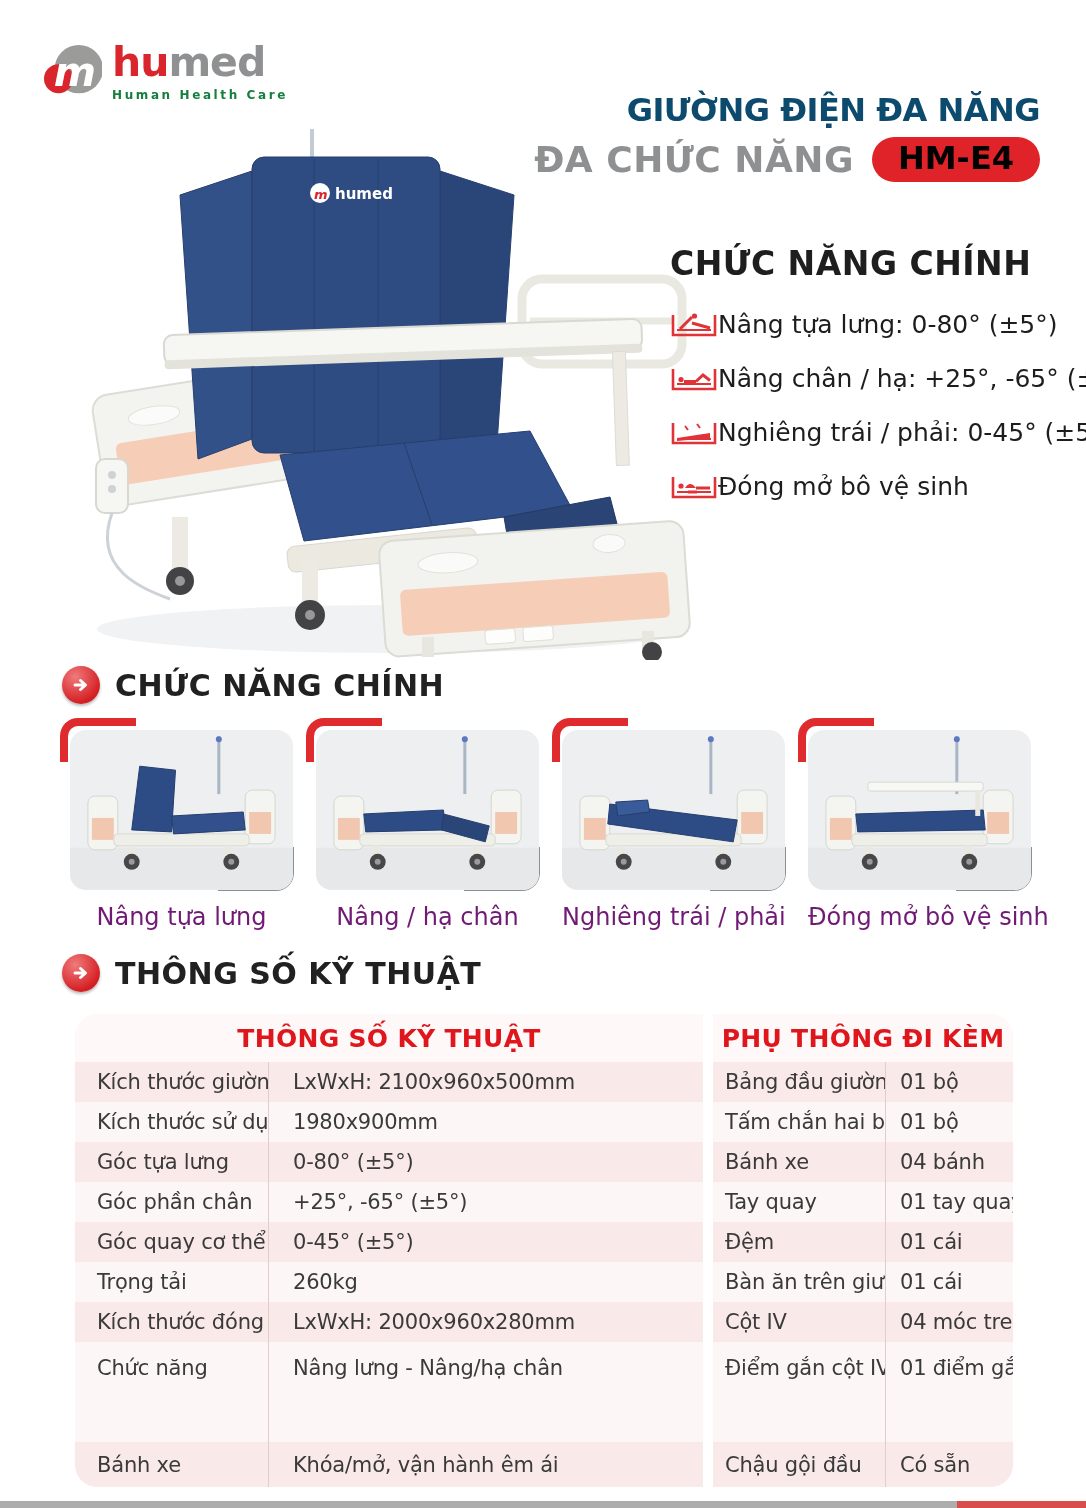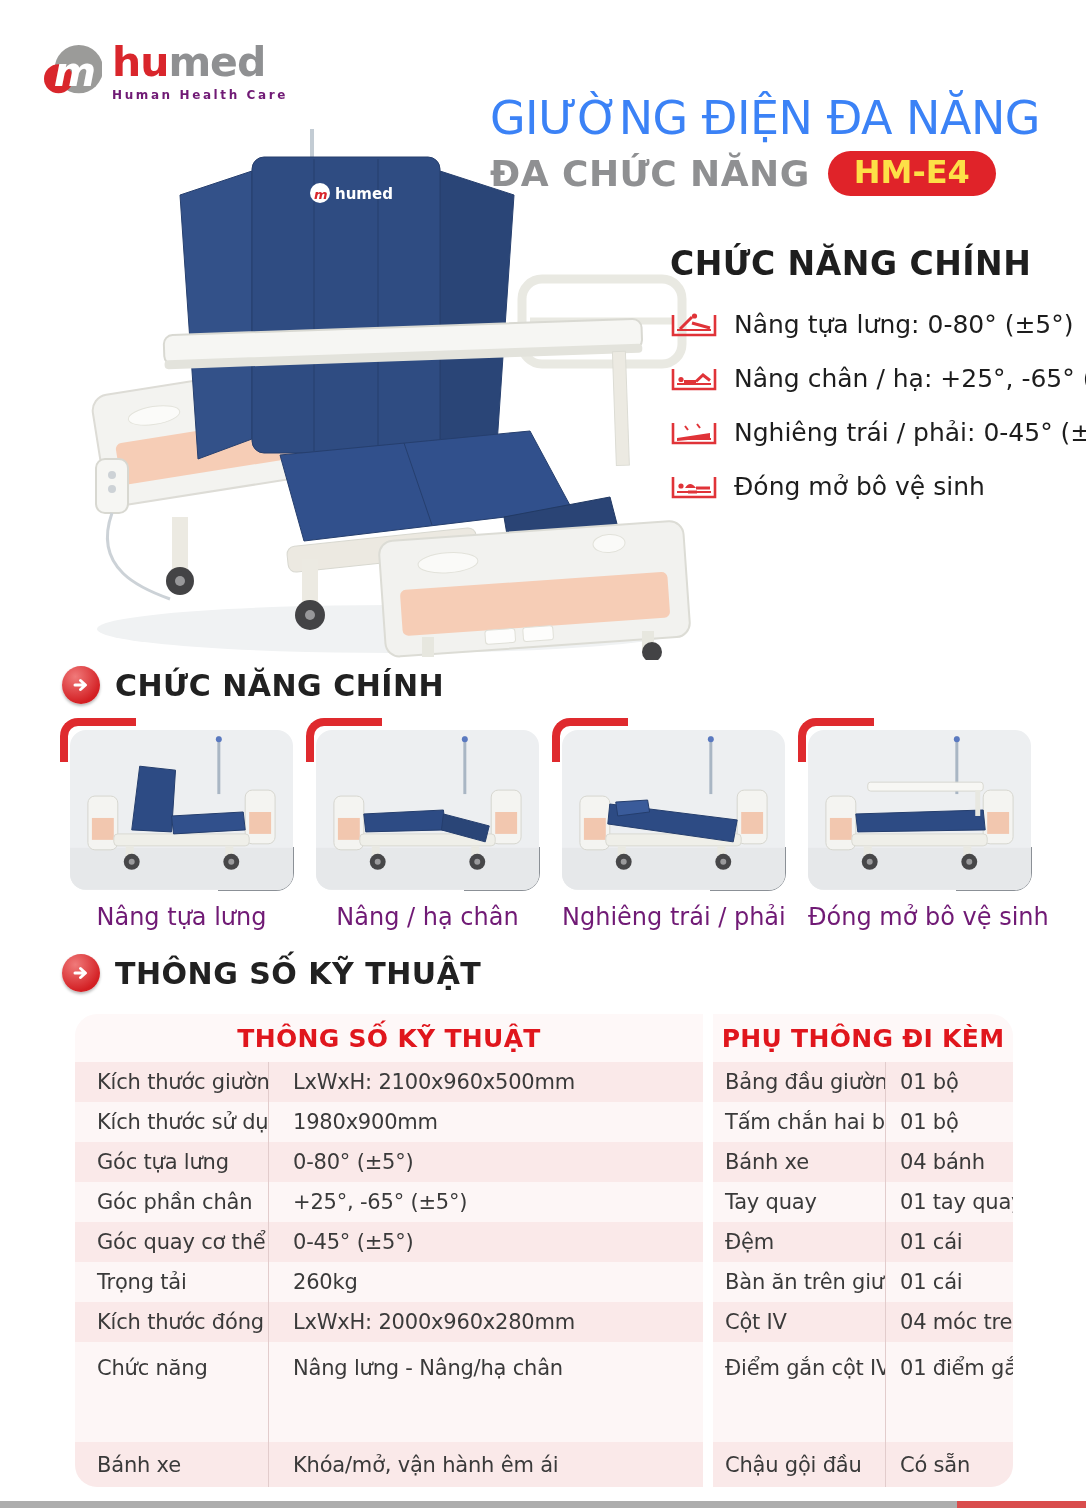--- a/index.html
+++ b/index.html
@@ -7,36 +7,36 @@
   .page {
     position:relative; width:1086px; height:1508px; background:#fff;
     font-family:"DejaVu Sans","Liberation Sans",sans-serif; overflow:hidden;
   }
 
   
   .brand { position:absolute; left:44px; top:40px; display:flex; gap:10px; align-items:flex-start; }
   .brand-text { padding-top:2px; }
   .brand-word { font-size:41px; font-weight:bold; letter-spacing:-1px; line-height:1.0; }
   .hu { color:#d9262c; } .med { color:#8f9092;margin-top:21px; }
-  .brand-tagline { font-size:12px; font-weight:bold; color:#701a75; letter-spacing:2.6px; margin-top:5px; }
+  .brand-tagline { font-size:12px; font-weight:bold; color:#15803d; letter-spacing:2.6px; margin-top:5px; }
 
   
   .title-block { position:absolute; right:46px; top:94px; text-align:right; }
-  .main-title { font-size:46px; font-weight:normal; color:#3b82f6; letter-spacing:-0.5px; line-height:1.05; white-space:nowrap; }
+  .main-title { font-size:32px; font-weight:bold; color:#0c4a6e; letter-spacing:-0.5px; line-height:1.05; white-space:nowrap; }
   .subtitle-row { display:flex; align-items:center; justify-content:flex-start; gap:18px; margin-top:9px; }
   .sub-title { font-size:36px; font-weight:bold; color:#8f9092; letter-spacing:0.5px; white-space:nowrap; }
-  .model-badge { background:#e02329; color:#fde047; font-size:32px; font-weight:bold; padding:5px 26px 8px; border-radius:34px; line-height:1; }
+  .model-badge { background:#e02329; color:#000000; font-size:32px; font-weight:bold; padding:5px 26px 8px; border-radius:34px; line-height:1; }
 
   
   .product-photo { position:absolute; left:52px; top:128px; width:645px; height:532px; }
 
   
   .features { position:absolute; left:670px; top:244px; width:404px; }
   .features-heading { font-size:33px; font-weight:bold; color:#1e1e1e; letter-spacing:0.5px; margin-bottom:24px; white-space:nowrap; }
-  .feature-item { display:flex; align-items:center; gap:16px; margin-bottom:20px; min-height:34px; }
+  .feature-item { display:flex; align-items:center; margin-bottom:20px; min-height:34px; }
   .feature-icon { flex:0 0 48px; width:48px; height:32px; }
   .feature-text { font-size:25px; color:#1d1d1d; white-space:nowrap; }
 
   
   .section-heading { position:absolute; display:flex; align-items:center; gap:15px; }
   .sh-gallery { left:62px; top:666px; }
   .sh-specs { left:62px; top:954px; }
   .arrow-circle { width:38px; height:38px; border-radius:50%;
     background:radial-gradient(circle at 35% 28%, #f07a7a, #d31f23 72%);
     display:flex; align-items:center; justify-content:center; box-shadow:0 2px 3px rgba(0,0,0,.28); }

